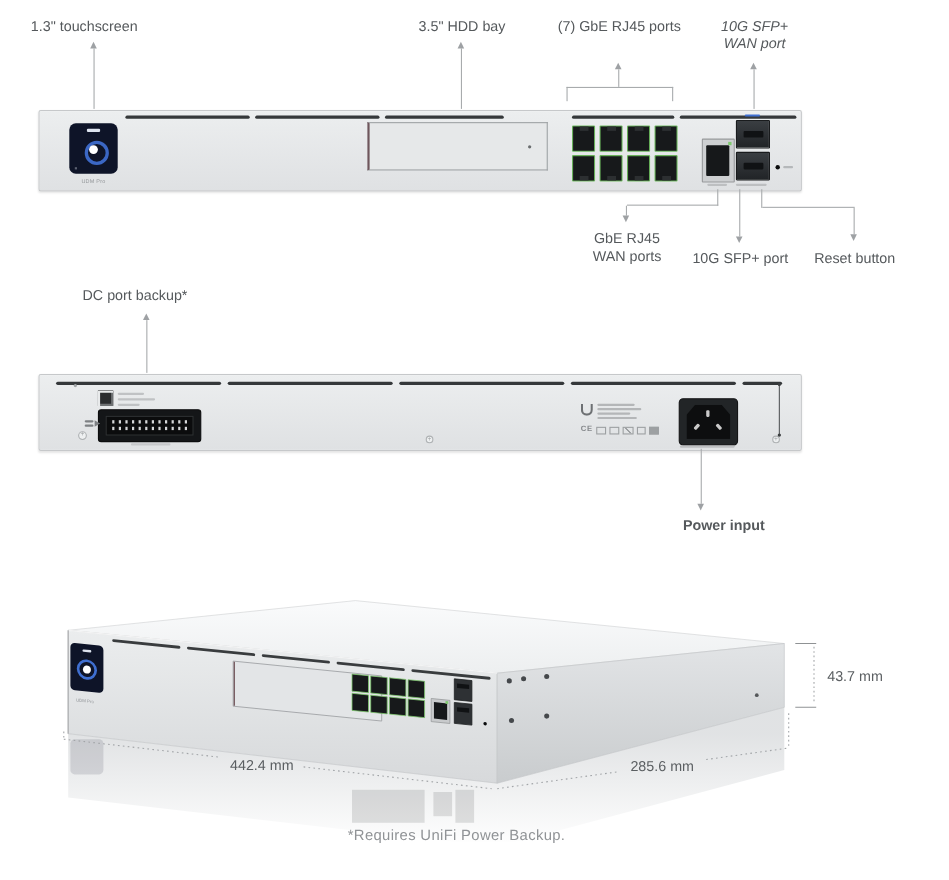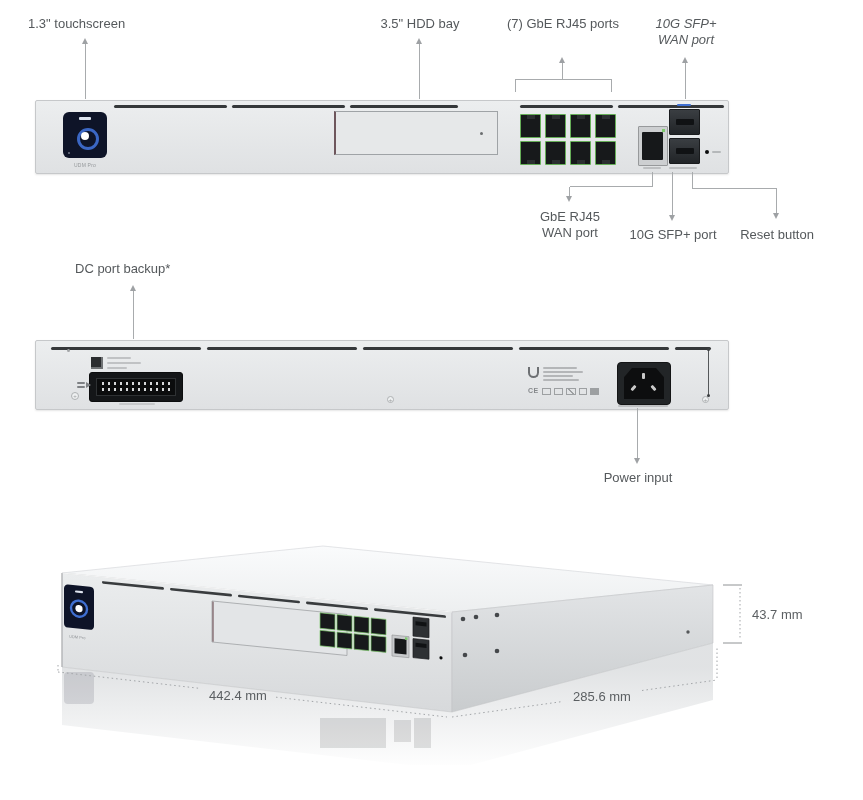--- a/index.html
+++ b/index.html
@@ -128,21 +128,21 @@
       <div class="dash" style="left:633px;top:66px;width:28px;background:#bdbfc1;"></div>
 
       <div class="rstdot" style="left:669px;top:49px;"></div>
       <div class="dash" style="left:676px;top:50px;width:9px;background:#b5b8ba;"></div>
     </div>
 
     <div class="vline" style="left:652px;top:172px;height:15px;"></div>
     <div class="hline" style="left:570px;top:186px;width:83px;"></div>
     <div class="vline" style="left:569px;top:187px;height:9px;"></div>
     <div class="arr-down" style="left:566px;top:196px;"></div>
-    <div class="lbl" style="left:530px;top:209px;width:80px;">GbE RJ45 WAN port</div>
+    <div class="lbl" style="left:530px;top:209px;width:80px;">GbE RJ45 WAN ports</div>
 
     <div class="vline" style="left:672px;top:172px;height:43px;"></div>
     <div class="arr-down" style="left:669px;top:215px;"></div>
     <div class="lbl" style="left:613px;top:227px;width:120px;">10G SFP+ port</div>
 
     <div class="vline" style="left:692px;top:172px;height:17px;"></div>
     <div class="hline" style="left:693px;top:188px;width:84px;"></div>
     <div class="vline" style="left:776px;top:189px;height:24px;"></div>
     <div class="arr-down" style="left:773px;top:213px;"></div>
     <div class="lbl" style="left:722px;top:227px;width:110px;">Reset button</div>
@@ -224,21 +224,21 @@
       </div>
       <div class="dash" style="left:582px;top:64px;width:50px;background:#bdbfc1;"></div>
 
       <div style="position:absolute;left:672px;top:8px;width:1px;height:47px;background:#55585a;"></div>
       <div style="position:absolute;left:671px;top:7px;width:3px;height:3px;border-radius:50%;background:#3c3f41;"></div>
       <div style="position:absolute;left:671px;top:53px;width:3px;height:3px;border-radius:50%;background:#3c3f41;"></div>
     </div>
 
     <div class="vline" style="left:637px;top:408px;height:50px;"></div>
     <div class="arr-down" style="left:634px;top:458px;"></div>
-    <div class="lbl" style="left:588px;top:470px;width:100px;">Power input</div>
+    <div class="lbl" style="left:608px;top:470px;width:100px;font-weight:bold;">Power input</div>
   </div>
 
   <svg style="position:absolute;left:0;top:520px;" width="863" height="245" viewBox="0 0 863 245">
     <defs>
       <linearGradient id="gTop" x1="0" y1="0" x2="0" y2="1">
         <stop offset="0" stop-color="#fafbfc"></stop>
           <stop offset="1" stop-color="#edeff0"></stop>
       </linearGradient>
       <linearGradient id="gFront" x1="0" y1="0" x2="0" y2="1">
         <stop offset="0" stop-color="#ebedee"></stop>
@@ -329,13 +329,14 @@
       <path d="M717,158 L717,127" stroke-dasharray="1.5,2.5"></path>
       <path d="M723,65 L742,65" stroke="#8f9294"></path>
       <path d="M723,123 L742,123" stroke="#8f9294"></path>
       <path d="M740,68 L740,120" stroke-dasharray="1.5,2.5"></path>
     </g>
     <text x="238" y="180" text-anchor="middle" font-size="13" fill="#5b5f62">442.4 mm</text>
     <text x="602" y="181" text-anchor="middle" font-size="13" fill="#5b5f62">285.6 mm</text>
     <text x="752" y="99" text-anchor="start" font-size="13" fill="#5b5f62">43.7 mm</text>
   </svg>
 
+  <div class="footnote" style="left:115px;top:752px;width:600px;">*Requires UniFi Power Backup.</div>
 </div>
 
 </body></html>

